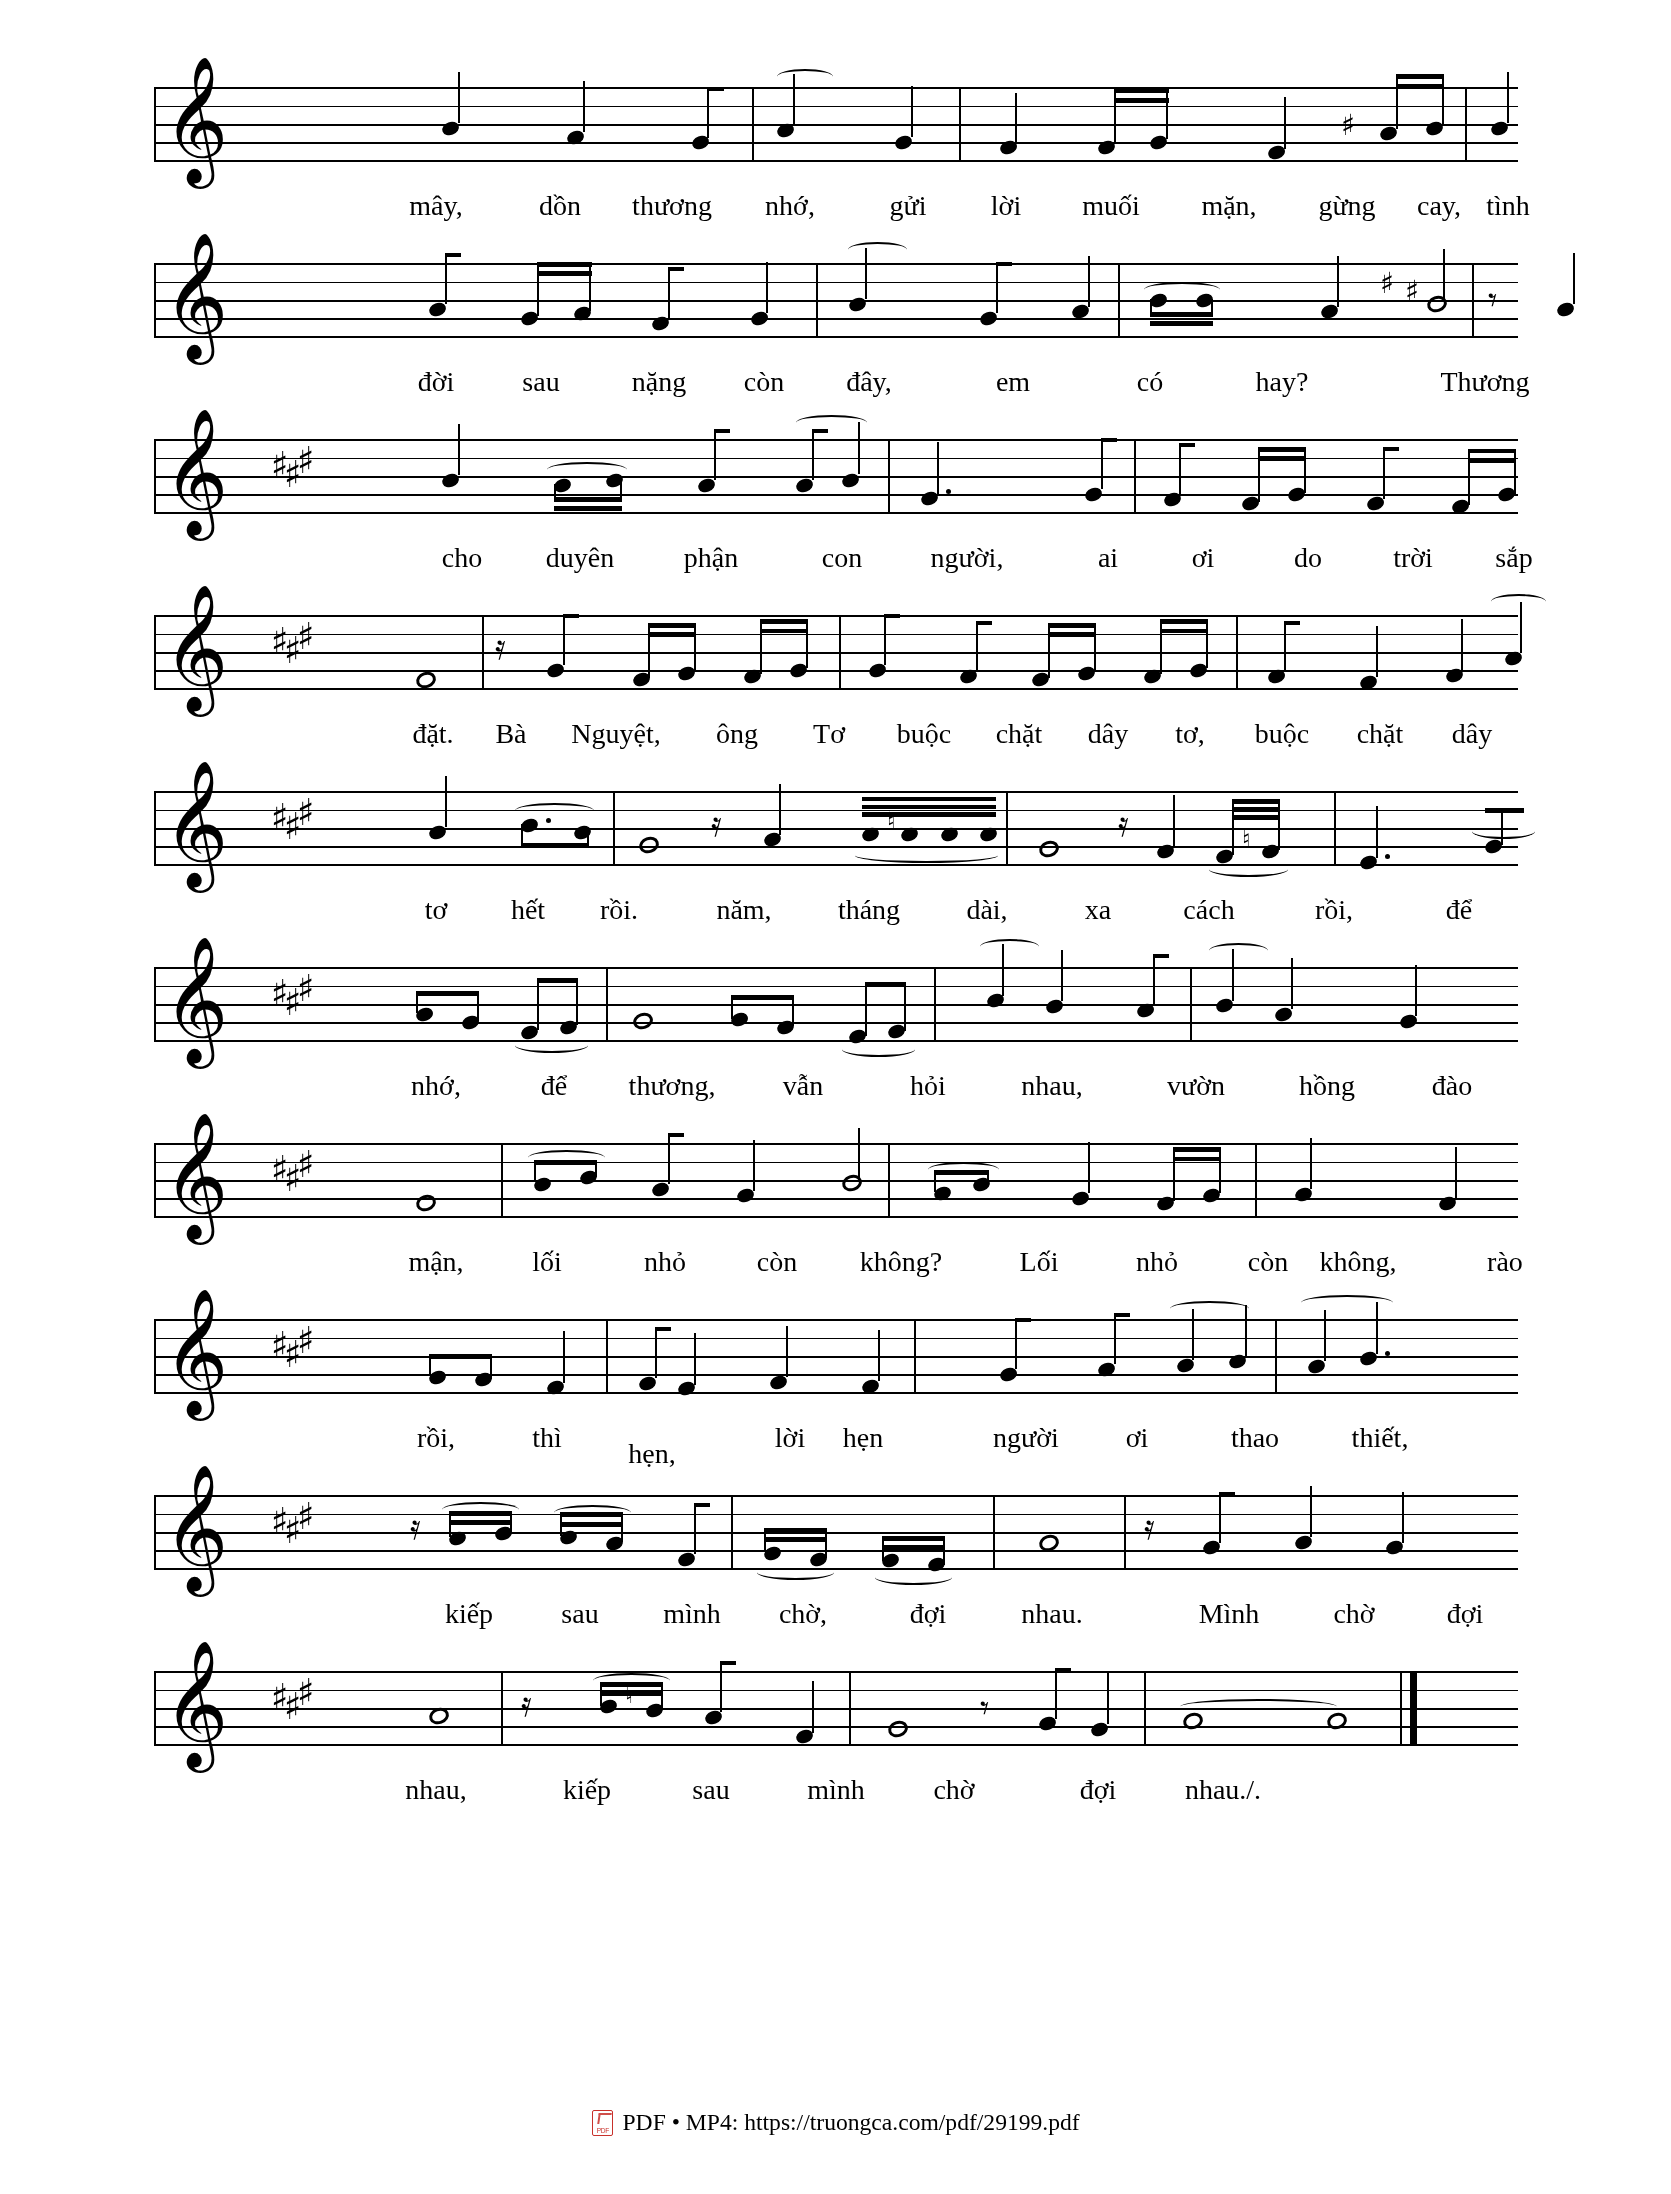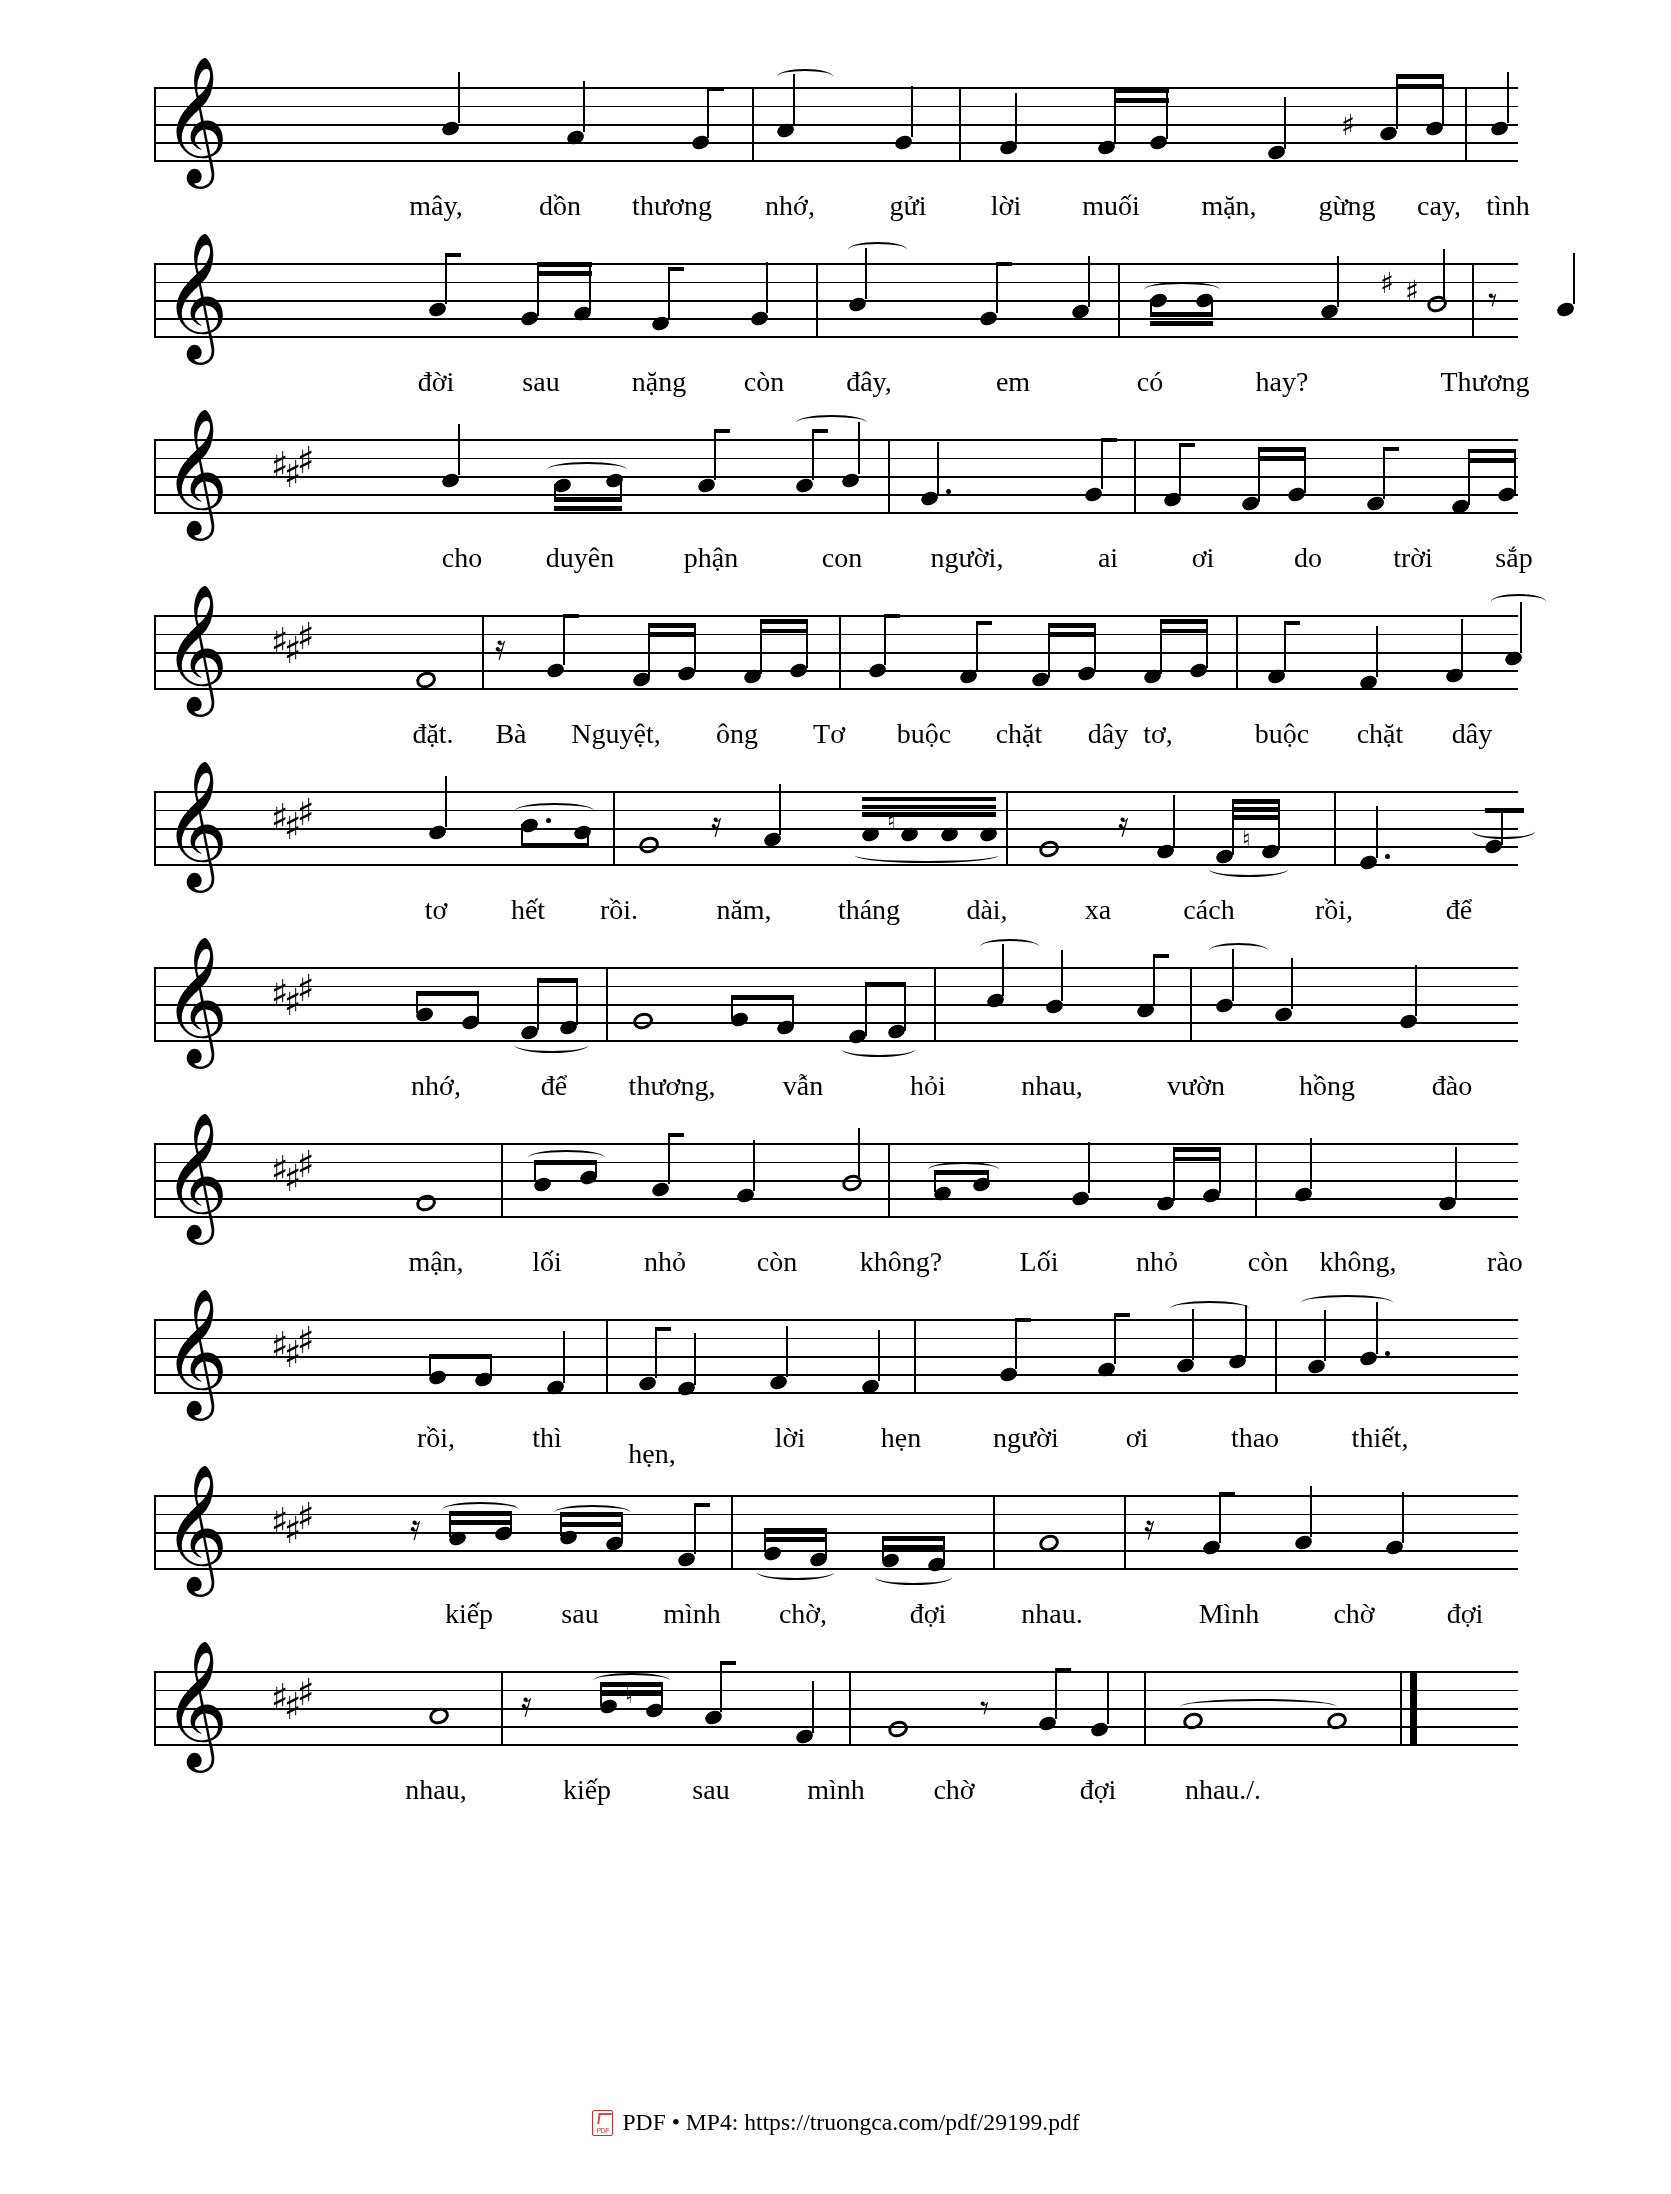--- a/index.html
+++ b/index.html
@@ -528,21 +528,21 @@
 
       <div class="lyrics">
         <span class="lyric" style="left:279px;">đặt.</span>
         <span class="lyric" style="left:357px;text-align:center;">Bà</span>
         <span class="lyric" style="left:462px;">Nguyệt,</span>
         <span class="lyric" style="left:583px;">ông</span>
         <span class="lyric" style="left:675px;">Tơ</span>
         <span class="lyric" style="left:770px;">buộc</span>
         <span class="lyric" style="left:865px;">chặt</span>
         <span class="lyric" style="left:954px;">dây</span>
-        <span class="lyric" style="left:1004px;">tơ,</span>
+        <span class="lyric" style="left:1036px;">tơ,</span>
         <span class="lyric" style="left:1128px;">buộc</span>
         <span class="lyric" style="left:1226px;">chặt</span>
         <span class="lyric" style="left:1318px;">dây</span>
       </div>
     </div>
 
     <div class="system">
       <div class="staff">
         <div class="line"></div>
           <div class="line"></div>
@@ -853,21 +853,21 @@
       <div class="note" style="left:1206px; top:47px;"></div>
       <div class="dot" style="left:1231px; top:46px;"></div>
       <div class="stem" style="left:1222px; top:-2.6px; height:52px;"></div>
       <div class="slur" style="left:1147px; top:-10.5px; width:92px;"></div>
 
       <div class="lyrics">
         <span class="lyric" style="left:282px;">rồi,</span>
         <span class="lyric" style="left:393px;">thì</span>
         <span class="lyric" style="left:498px;margin-top:16px;">hẹn,</span>
         <span class="lyric" style="left:636px;">lời</span>
-        <span class="lyric" style="left:747px;">hẹn</span>
+        <span class="lyric" style="left:709px;">hẹn</span>
         <span class="lyric" style="left:872px;">người</span>
         <span class="lyric" style="left:983px;">ơi</span>
         <span class="lyric" style="left:1101px;">thao</span>
         <span class="lyric" style="left:1226px;">thiết,</span>
       </div>
     </div>
 
     <div class="system">
       <div class="staff">
         <div class="line"></div>

